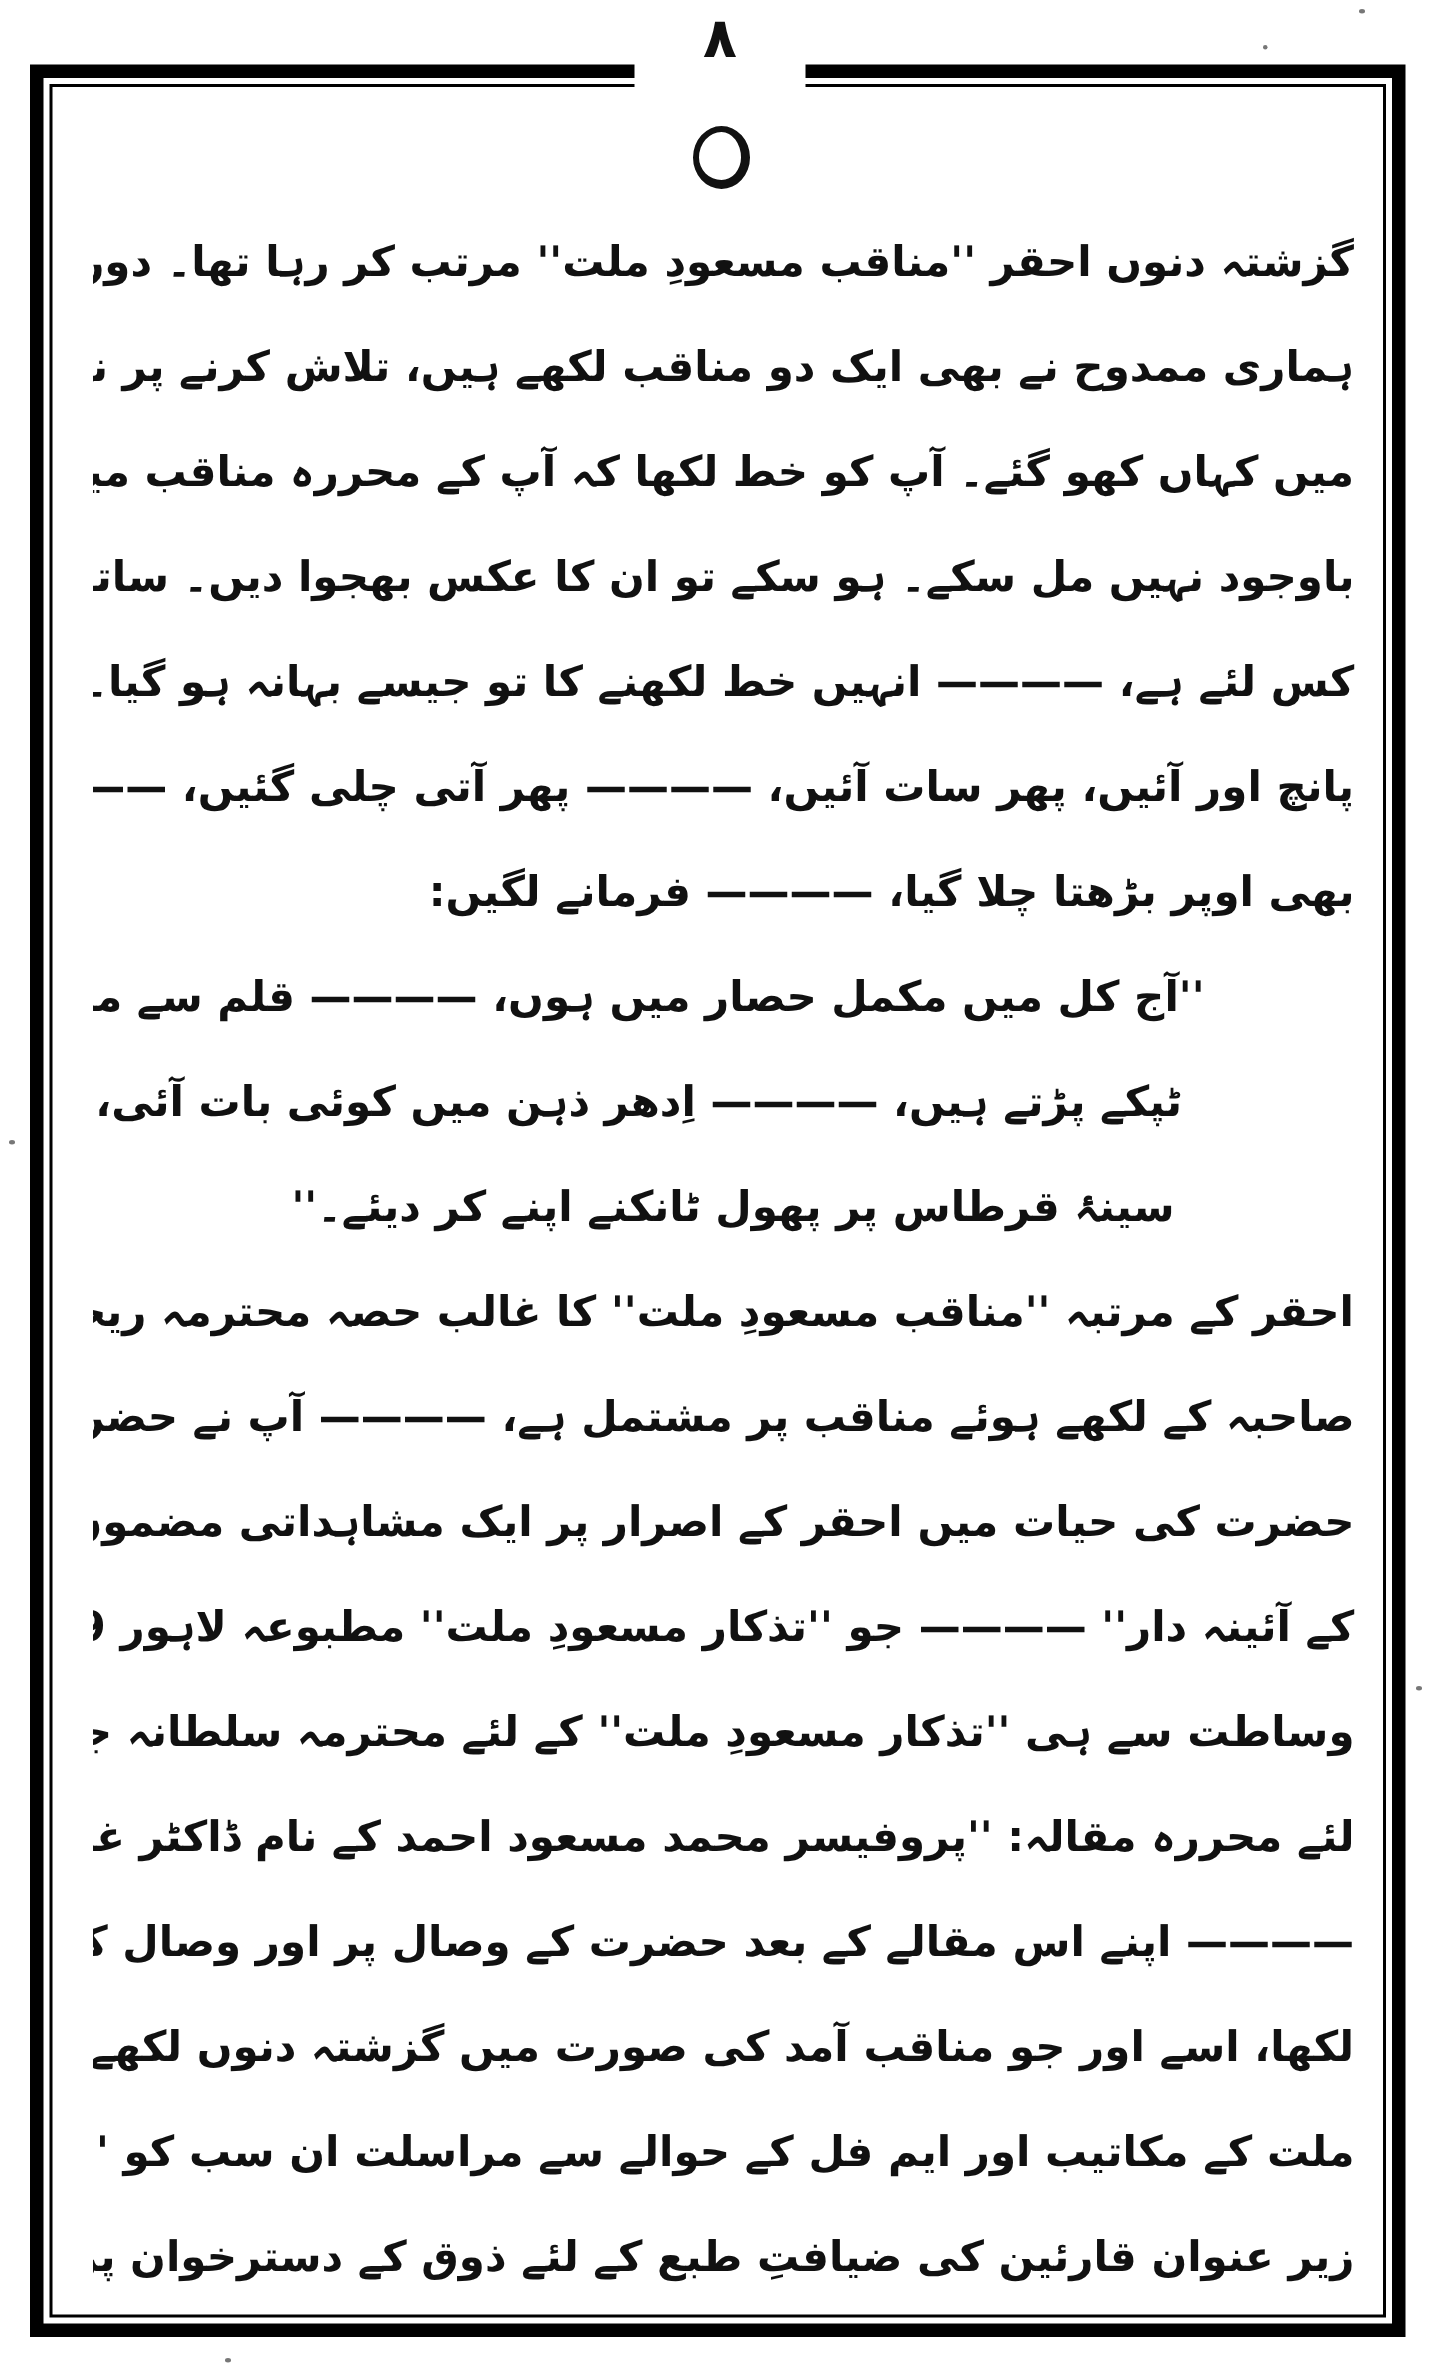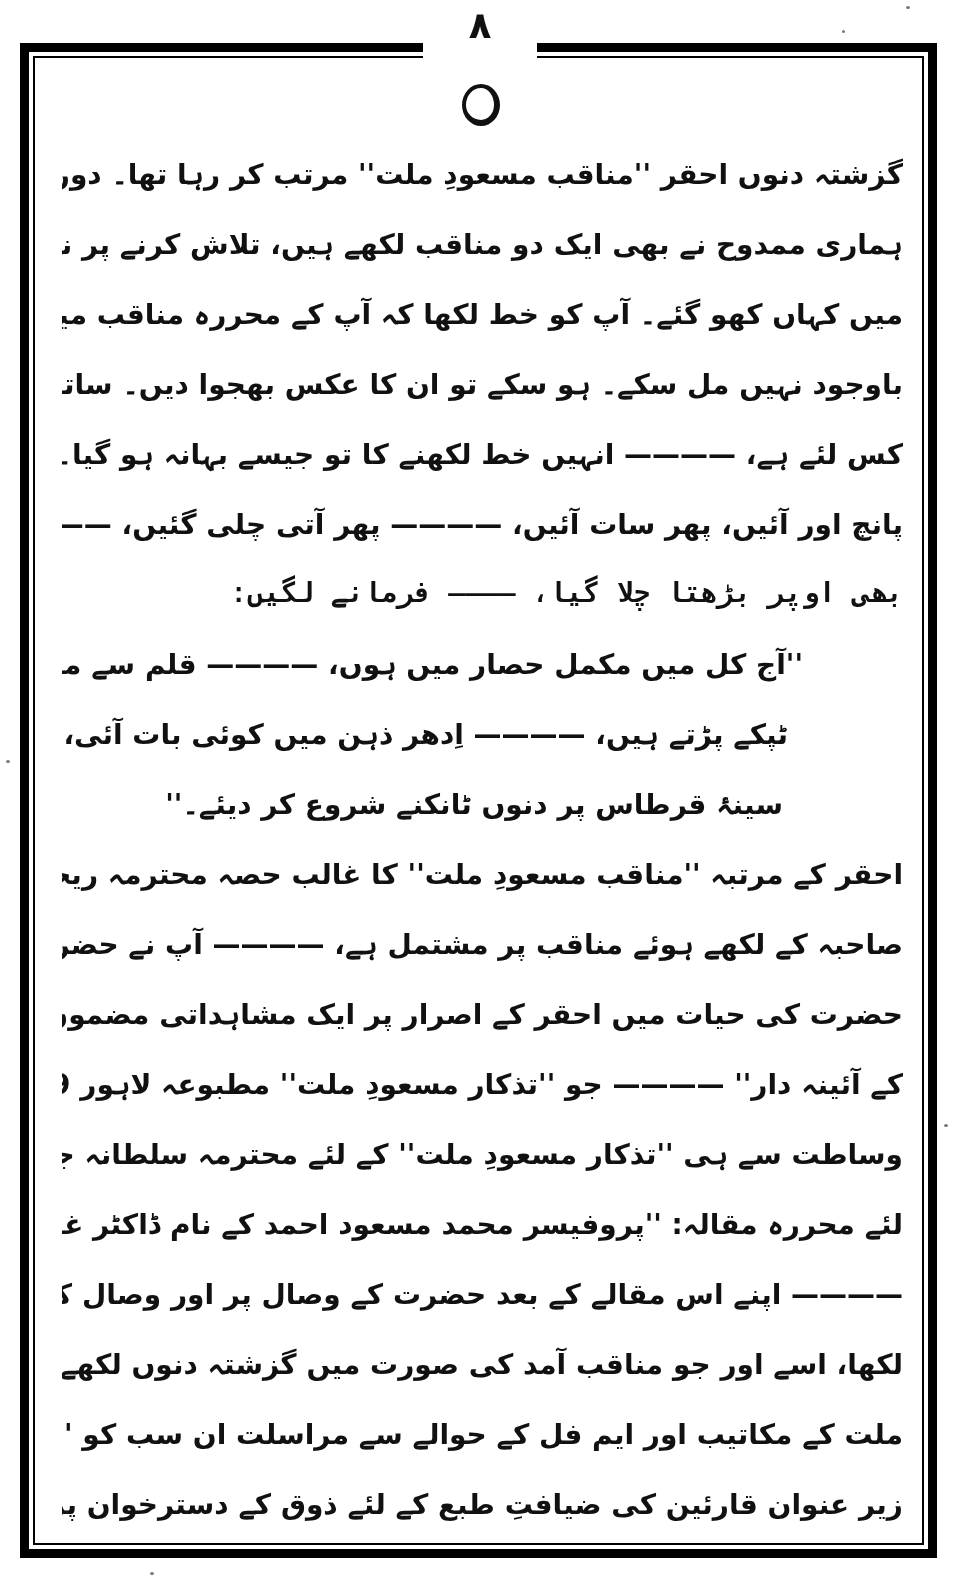--- a/index.html
+++ b/index.html
@@ -78,21 +78,20 @@
     direction: rtl;
     text-align: justify;
     text-align-last: justify;
     overflow: hidden;
     white-space: nowrap;
   }
   
   .line.tail {
     text-align: left;
     text-align-last: right;
-    font-family: Liberation Mono, monospace;
   }
   
   .line.q { text-align: right; text-align-last: right; }
   .line.q1 { padding-right: 100px; }
   .line.q2 { padding-right: 115px; }
   .line.q3 { padding-right: 120px; }
   
   .speck { position: absolute; background: #777; border-radius: 50%; }
   .s1 { left: 906px; top: 6px;  width: 4px; height: 3px; }
   .s2 { left: 842px; top: 30px; width: 3px; height: 3px; }
@@ -120,21 +119,21 @@
     <div class="line">گزشتہ دنوں احقر ''مناقب مسعودِ ملت'' مرتب کر رہا تھا۔ دورانِ کار خیال آیا کہ</div>
     <div class="line">ہماری ممدوح نے بھی ایک دو مناقب لکھے ہیں، تلاش کرنے پر نہ ملے، نہ جانے کاغذوں</div>
     <div class="line">میں کہاں کھو گئے۔ آپ کو خط لکھا کہ آپ کے محررہ مناقب میرے پاس تھے، تلاش کے</div>
     <div class="line">باوجود نہیں مل سکے۔ ہو سکے تو ان کا عکس بھجوا دیں۔ ساتھ میں یہ بھی بتایا کہ اب ان کی تلاش</div>
     <div class="line">کس لئے ہے، ———— انہیں خط لکھنے کا تو جیسے بہانہ ہو گیا۔ پہلے مطلوبہ دو منقبتیں آئیں، پھر</div>
     <div class="line">پانچ اور آئیں، پھر سات آئیں، ———— پھر آتی چلی گئیں، ———— اور یوں یہ سلسلہ بیس سے</div>
     <div class="line tail">بھی اوپر بڑھتا چلا گیا، ———— فرمانے لگیں:</div>
 
     <div class="line q q1">''آج کل میں مکمل حصار میں ہوں، ———— قلم سے مناقب جیسے</div>
     <div class="line q q2">ٹپکے پڑتے ہیں، ———— اِدھر ذہن میں کوئی بات آئی، اور اُدھر قلم نے</div>
-    <div class="line q q3">سینۂ قرطاس پر دنوں ٹانکنے شروع کر دیئے۔''</div>
+    <div class="line q q3">سینۂ قرطاس پر پھول ٹانکنے اپنے کر دیئے۔''</div>
 
     <div class="line">احقر کے مرتبہ ''مناقب مسعودِ ملت'' کا غالب حصہ محترمہ ریحانہ شفاعت ناز</div>
     <div class="line">صاحبہ کے لکھے ہوئے مناقب پر مشتمل ہے، ———— آپ نے حضرت کے بارے میں</div>
     <div class="line">حضرت کی حیات میں احقر کے اصرار پر ایک مشاہداتی مضمون لکھا تھا: ''شرافت اور سادگی</div>
     <div class="line">کے آئینہ دار'' ———— جو ''تذکار مسعودِ ملت'' مطبوعہ لاہور 1999ء کی زینت بنا، آپ کی</div>
     <div class="line">وساطت سے ہی ''تذکار مسعودِ ملت'' کے لئے محترمہ سلطانہ جہاں صاحبہ کا ایم۔اے کے</div>
     <div class="line">لئے محررہ مقالہ: ''پروفیسر محمد مسعود احمد کے نام ڈاکٹر غلام مصطفیٰ خاں کے خطوط'' دستیاب ہوا</div>
     <div class="line">———— اپنے اس مقالے کے بعد حضرت کے وصال پر اور وصال کے بعد آپ نے جو کچھ</div>
     <div class="line">لکھا، اسے اور جو مناقب آمد کی صورت میں گزشتہ دنوں لکھے، نیز اُن کے نام حضرت مسعود</div>
     <div class="line">ملت کے مکاتیب اور ایم فل کے حوالے سے مراسلت ان سب کو ''میرے مسعودِ ملت'' کے</div>

